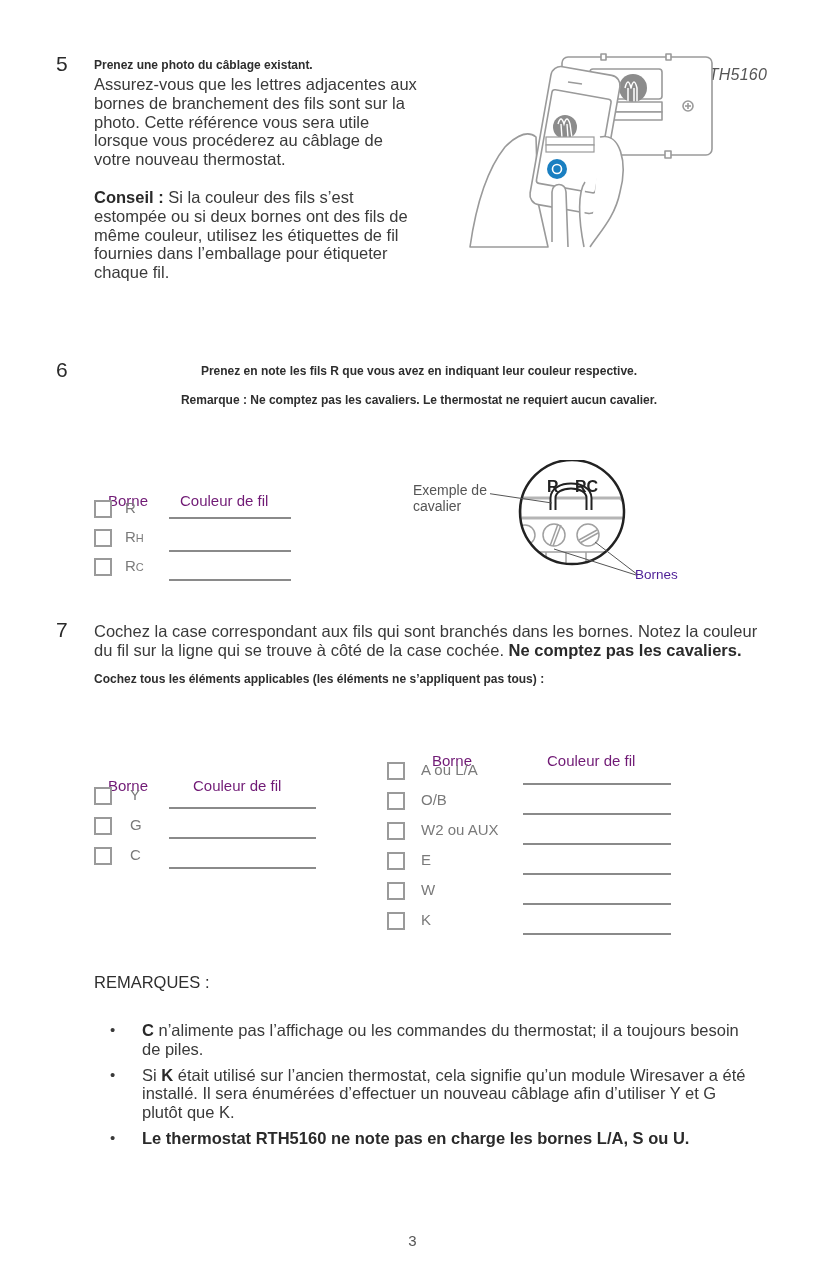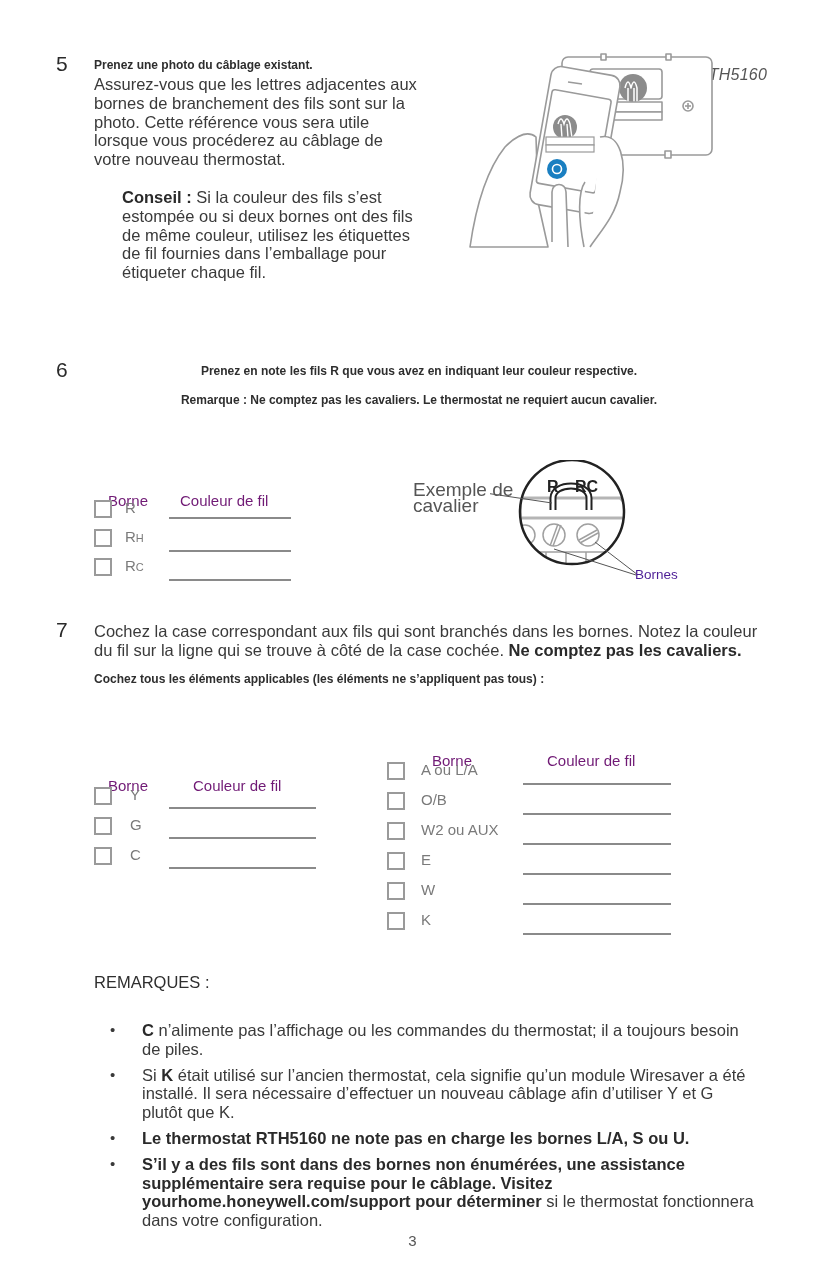--- a/index.html
+++ b/index.html
@@ -22,21 +22,21 @@
 </style>
 </head>
 <body>
 
 <div class="abs series">Série RTH5160</div>
 
 <div class="abs stepnum" style="left:56px; top:52px;">5</div>
 <div class="abs" style="left:94px; top:56px; width:330px;">
   <div class="h">Prenez une photo du câblage existant.</div>
   <div class="p">Assurez-vous que les lettres adjacentes aux bornes de branchement des fils sont sur la photo. Cette référence vous sera utile lorsque vous procéderez au câblage de votre nouveau thermostat.</div>
-  <div class="p" style="margin-top:19px;margin-left:28px;">
+  <div class="p" style="margin-top:19px;">
     <b>Conseil :</b><span> Si la couleur des fils s’est estompée ou si deux bornes ont des fils de même couleur, utilisez les étiquettes de fil fournies dans l’emballage pour étiqueter chaque fil.</span>
   </div>
 </div>
 
 <svg class="abs" style="left:460px; top:52px;" width="260" height="200" viewBox="0 0 260 200">
   <g fill="none" stroke="#9a9a9a" stroke-width="1.6" stroke-linejoin="round">
 
     <rect x="102" y="5" width="150" height="98" rx="6" fill="#fff"></rect>
     <rect x="141" y="2" width="5" height="6" fill="#fff"></rect>
     <rect x="206" y="2" width="5" height="6" fill="#fff"></rect>
@@ -84,21 +84,21 @@
 <div class="abs line" style="left:169px; top:517px; width:122px;"></div>
 
 <div class="abs cb" style="left:94px; top:529px;"></div>
 <div class="abs term" style="left:125px; top:528px;text-align:right;"><span>R</span><span style="font-size:11px;">H</span></div>
 <div class="abs line" style="left:169px; top:550px; width:122px;"></div>
 
 <div class="abs cb" style="left:94px; top:558px;"></div>
 <div class="abs term" style="left:125px; top:557px;"><span>R</span><span style="font-size:11px;">C</span></div>
 <div class="abs line" style="left:169px; top:579px; width:122px;"></div>
 
-<div class="abs" style="left:413px; top:482px; font-size:19px; color:#555; line-height:16px;">
+<div class="abs" style="left:413px; top:482px; font-size:14px; color:#555; line-height:16px;">
   <div>Exemple de</div>
   <div>cavalier</div>
 </div>
 <svg class="abs" style="left:490px; top:460px;" width="200" height="125" viewBox="0 0 200 125">
   <defs>
       <clipPath id="cc">
         <circle cx="82" cy="52" r="52"></circle>
       </clipPath>
     </defs>
   <g clip-path="url(#cc)" fill="none" stroke="#a0a0a0" stroke-width="1.5">
@@ -172,19 +172,18 @@
 <div class="abs line" style="left:523px; top:903px; width:148px;"></div>
 
 <div class="abs cb" style="left:387px; top:912px;"></div>
 <div class="abs term" style="left:421px; top:911px;">K</div>
 <div class="abs line" style="left:523px; top:933px; width:148px;"></div>
 
 <div class="abs" style="left:94px; top:973px; font-size:16.5px; color:#2e2e2e;">REMARQUES :</div>
 <div class="abs" style="left:94px; top:1005px; width:680px;">
   <ul class="notes">
     <li><b>C</b><span> n’alimente pas l’affichage ou les commandes du thermostat; il a toujours besoin de piles.</span></li>
-    <li><span>Si </span><b>K</b><span> était utilisé sur l’ancien thermostat, cela signifie qu’un module Wiresaver a été installé. Il sera nécessaire d’effectuer un nouveau câblage afin d’utiliser Y et G plutôt que K.</span></li>
+    <li><span>Si </span><b>K</b><span> était utilisé sur l’ancien thermostat, cela signifie qu’un module Wiresaver a été installé. Il sera énumérées d’effectuer un nouveau câblage afin d’utiliser Y et G plutôt que K.</span></li>
     <li><b>Le thermostat RTH5160 ne note pas en charge les bornes L/A, S ou U.</b></li>
-    <li><b>S’il y a des fils sont dans des bornes non énumérées, une assistance supplémentaire sera requise pour le câblage. Visitez yourhome.honeywell.com/support pour déterminer</b><span> si le thermostat fonctionnera dans votre configuration.</span></li>
   </ul>
 </div>
 
 <div class="abs pagenum">3</div>
 
 </body></html>

